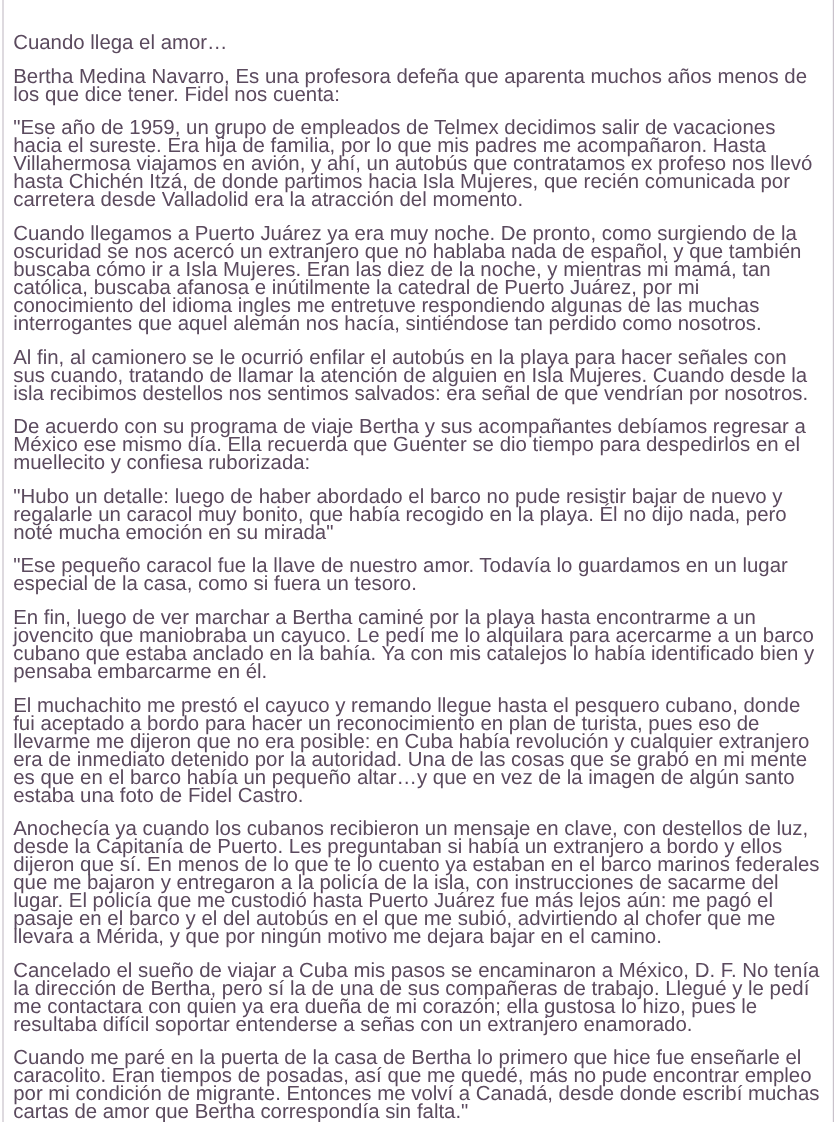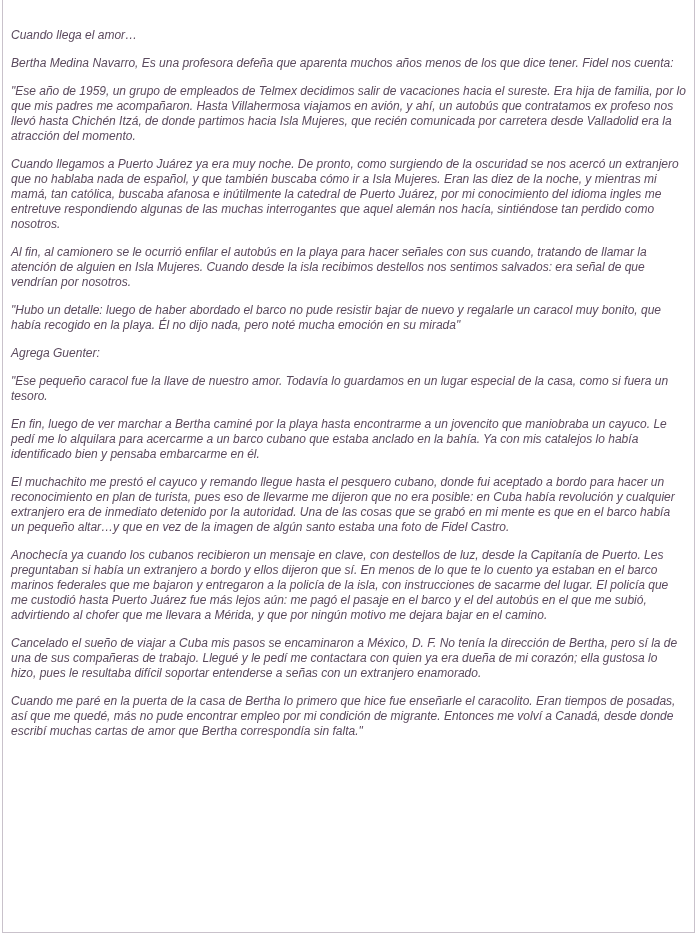--- a/index.html
+++ b/index.html
@@ -19,24 +19,23 @@
     background: #ffffff;
     font-family: "Liberation Sans", sans-serif;
     font-size: 13.3px;
     line-height: 15px;
     color: #5b4a5e;
     overflow: hidden;
   }
   .page h1, .page h2, .page p {
     margin: 13px 0;
     padding: 0;
-    font-size: 12px;
+    font-size: 17px;
     font-weight: normal;
     line-height: 15px;
-    font-style: italic;
   }
   .page h1 { margin-top: 13px; }
   .page h2.second-heading { margin-top: 57px; }
 </style>
 </head>
 <body>
 
 <div class="page">
 
   <h1>Cuando llega el amor…</h1>
@@ -44,24 +43,24 @@
   <p>Bertha Medina Navarro, Es una profesora defeña que aparenta muchos años menos de los que dice tener. Fidel nos cuenta:</p>
 
   <p>"Ese año de 1959, un grupo de empleados de Telmex decidimos salir de vacaciones hacia el sureste. Era hija de familia, por lo que mis padres me acompañaron. Hasta Villahermosa viajamos en avión, y ahí, un autobús que contratamos ex profeso nos llevó hasta Chichén Itzá, de donde partimos hacia Isla Mujeres, que recién comunicada por carretera desde Valladolid era la atracción del momento.</p>
 
   <p>Cuando llegamos a Puerto Juárez ya era muy noche. De pronto, como surgiendo de la oscuridad se nos acercó un extranjero que no hablaba nada de español, y que también buscaba cómo ir a Isla Mujeres. Eran las diez de la noche, y mientras mi mamá, tan católica, buscaba afanosa e inútilmente la catedral de Puerto Juárez, por mi conocimiento del idioma ingles me entretuve respondiendo algunas de las muchas interrogantes que aquel alemán nos hacía, sintiéndose tan perdido como nosotros.</p>
 
   <p>Al fin, al camionero se le ocurrió enfilar el autobús en la playa para hacer señales con sus cuando, tratando de llamar la atención de alguien en Isla Mujeres. Cuando desde la isla recibimos destellos nos sentimos salvados: era señal de que vendrían por nosotros.</p>
 
 
 
+  <p>De acuerdo con su programa de viaje Bertha y sus acompañantes debíamos regresar a México ese mismo día. Ella recuerda que Guenter se dio tiempo para despedirlos en el muellecito y confiesa ruborizada:</p>
 
   <p>"Hubo un detalle: luego de haber abordado el barco no pude resistir bajar de nuevo y regalarle un caracol muy bonito, que había recogido en la playa. Él no dijo nada, pero noté mucha emoción en su mirada"</p>
 
-  <p>Agrega Guenter:</p>
 
   <p>"Ese pequeño caracol fue la llave de nuestro amor. Todavía lo guardamos en un lugar especial de la casa, como si fuera un tesoro.</p>
 
   <p>En fin, luego de ver marchar a Bertha caminé por la playa hasta encontrarme a un jovencito que maniobraba un cayuco. Le pedí me lo alquilara para acercarme a un barco cubano que estaba anclado en la bahía. Ya con mis catalejos lo había identificado bien y pensaba embarcarme en él.</p>
 
   <p>El muchachito me prestó el cayuco y remando llegue hasta el pesquero cubano, donde fui aceptado a bordo para hacer un reconocimiento en plan de turista, pues eso de llevarme me dijeron que no era posible: en Cuba había revolución y cualquier extranjero era de inmediato detenido por la autoridad. Una de las cosas que se grabó en mi mente es que en el barco había un pequeño altar…y que en vez de la imagen de algún santo estaba una foto de Fidel Castro.</p>
 
   <p>Anochecía ya cuando los cubanos recibieron un mensaje en clave, con destellos de luz, desde la Capitanía de Puerto. Les preguntaban si había un extranjero a bordo y ellos dijeron que sí. En menos de lo que te lo cuento ya estaban en el barco marinos federales que me bajaron y entregaron a la policía de la isla, con instrucciones de sacarme del lugar. El policía que me custodió hasta Puerto Juárez fue más lejos aún: me pagó el pasaje en el barco y el del autobús en el que me subió, advirtiendo al chofer que me llevara a Mérida, y que por ningún motivo me dejara bajar en el camino.</p>
 
   <p>Cancelado el sueño de viajar a Cuba mis pasos se encaminaron a México, D. F. No tenía la dirección de Bertha, pero sí la de una de sus compañeras de trabajo. Llegué y le pedí me contactara con quien ya era dueña de mi corazón; ella gustosa lo hizo, pues le resultaba difícil soportar entenderse a señas con un extranjero enamorado.</p>

